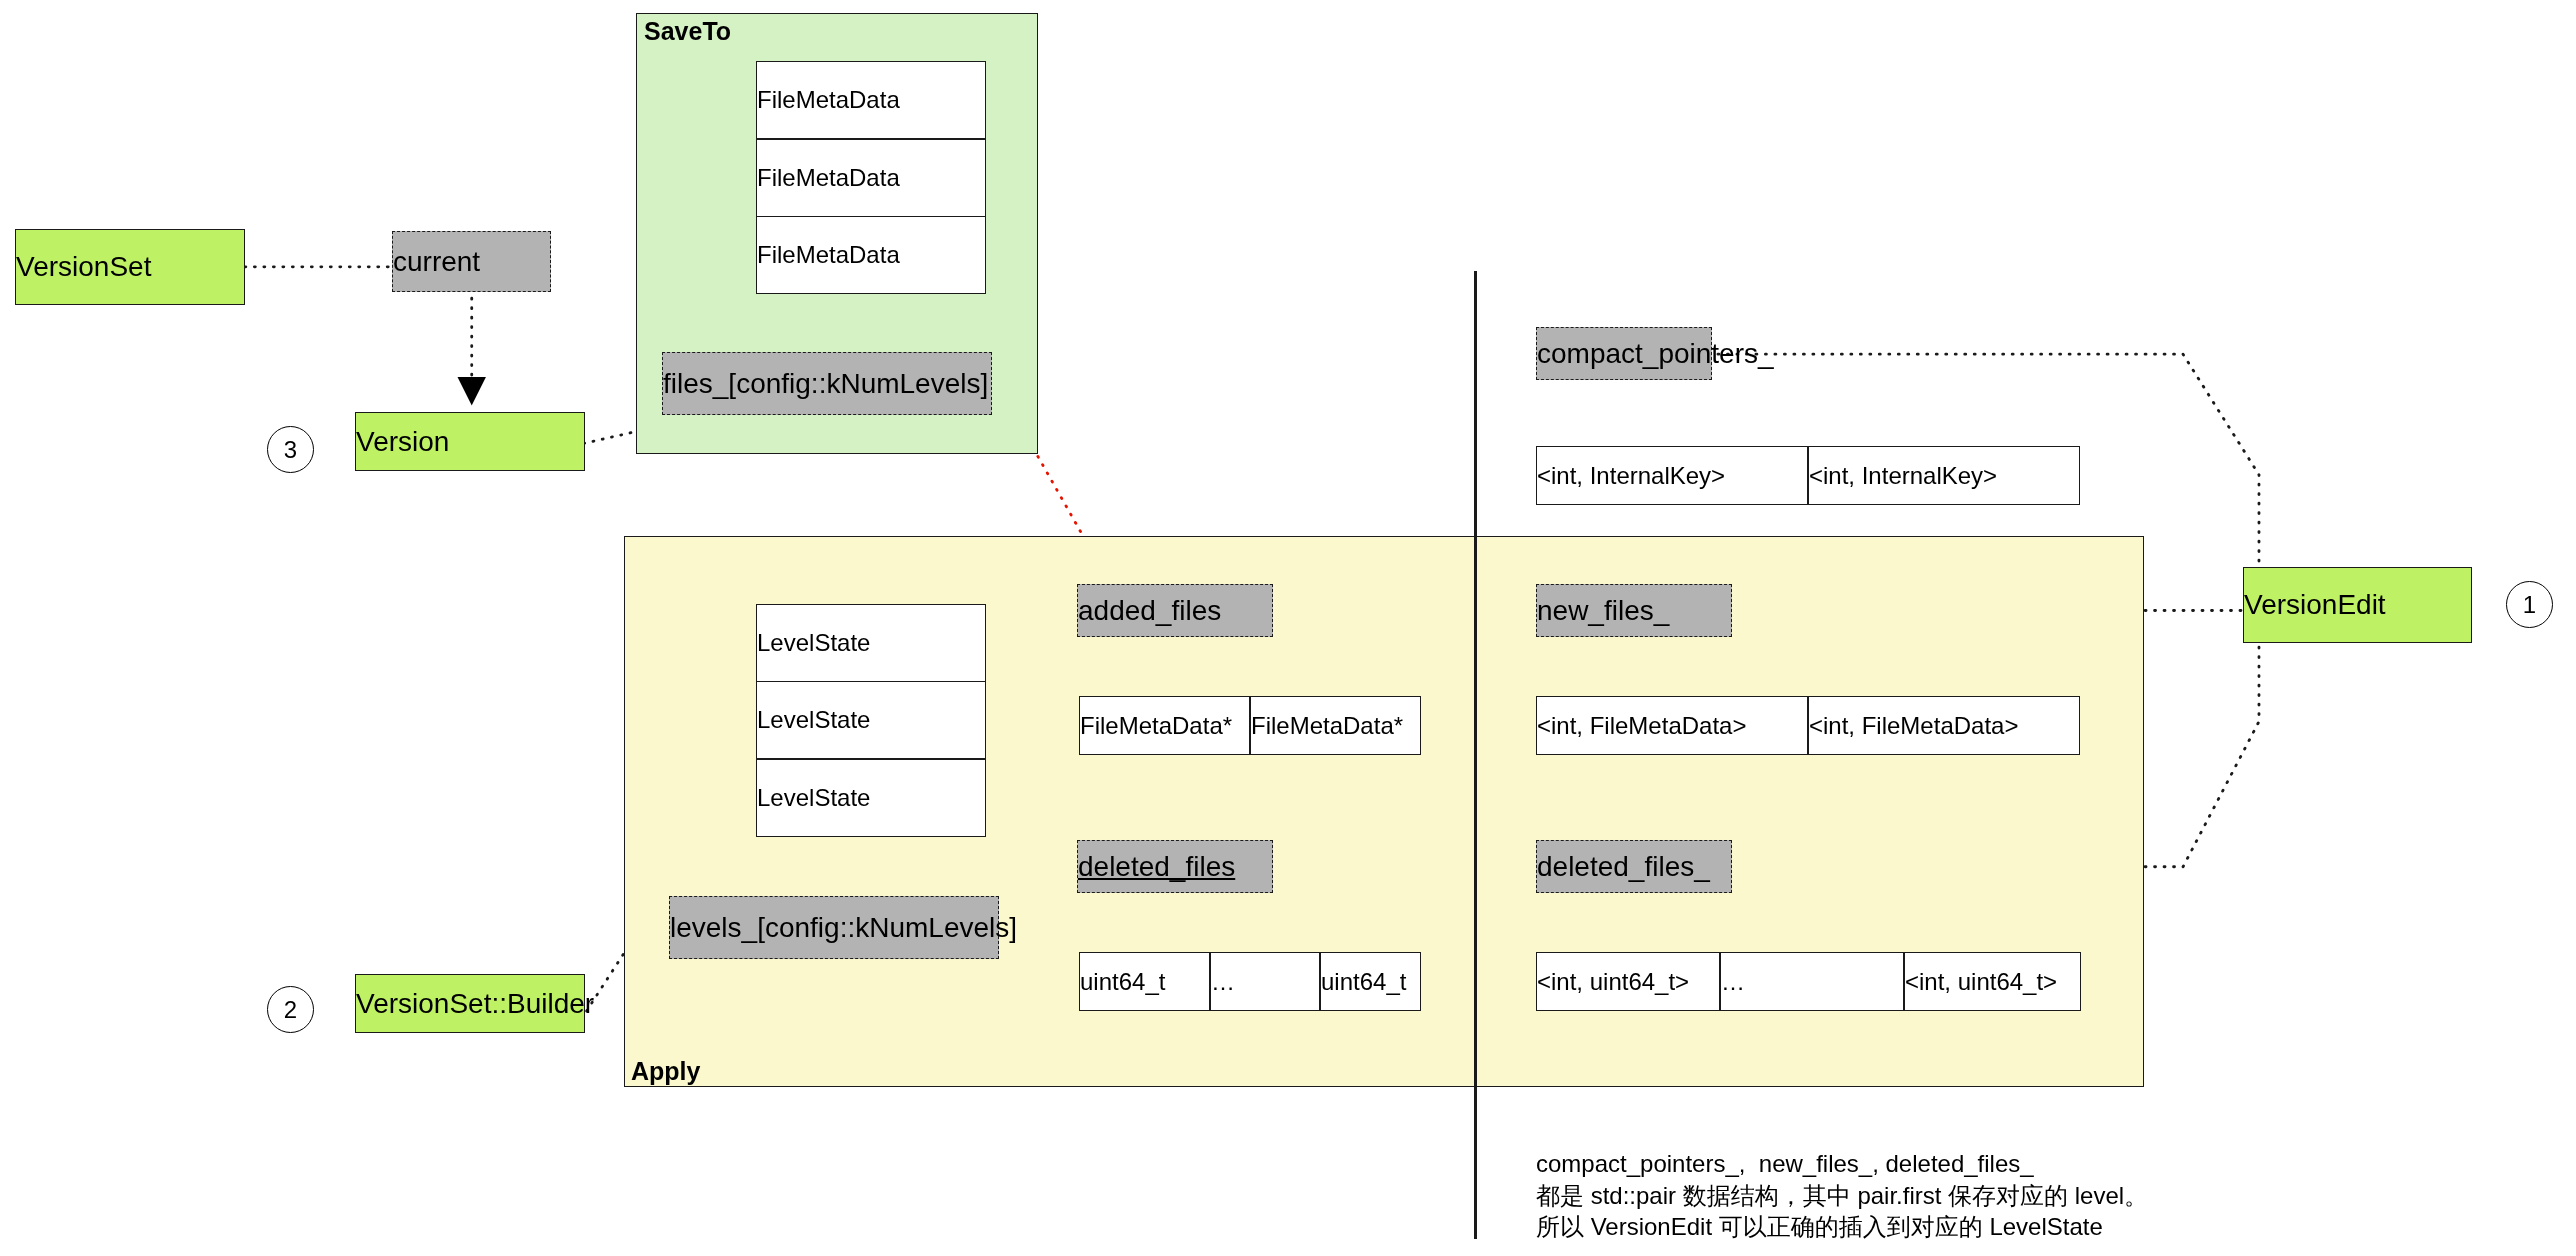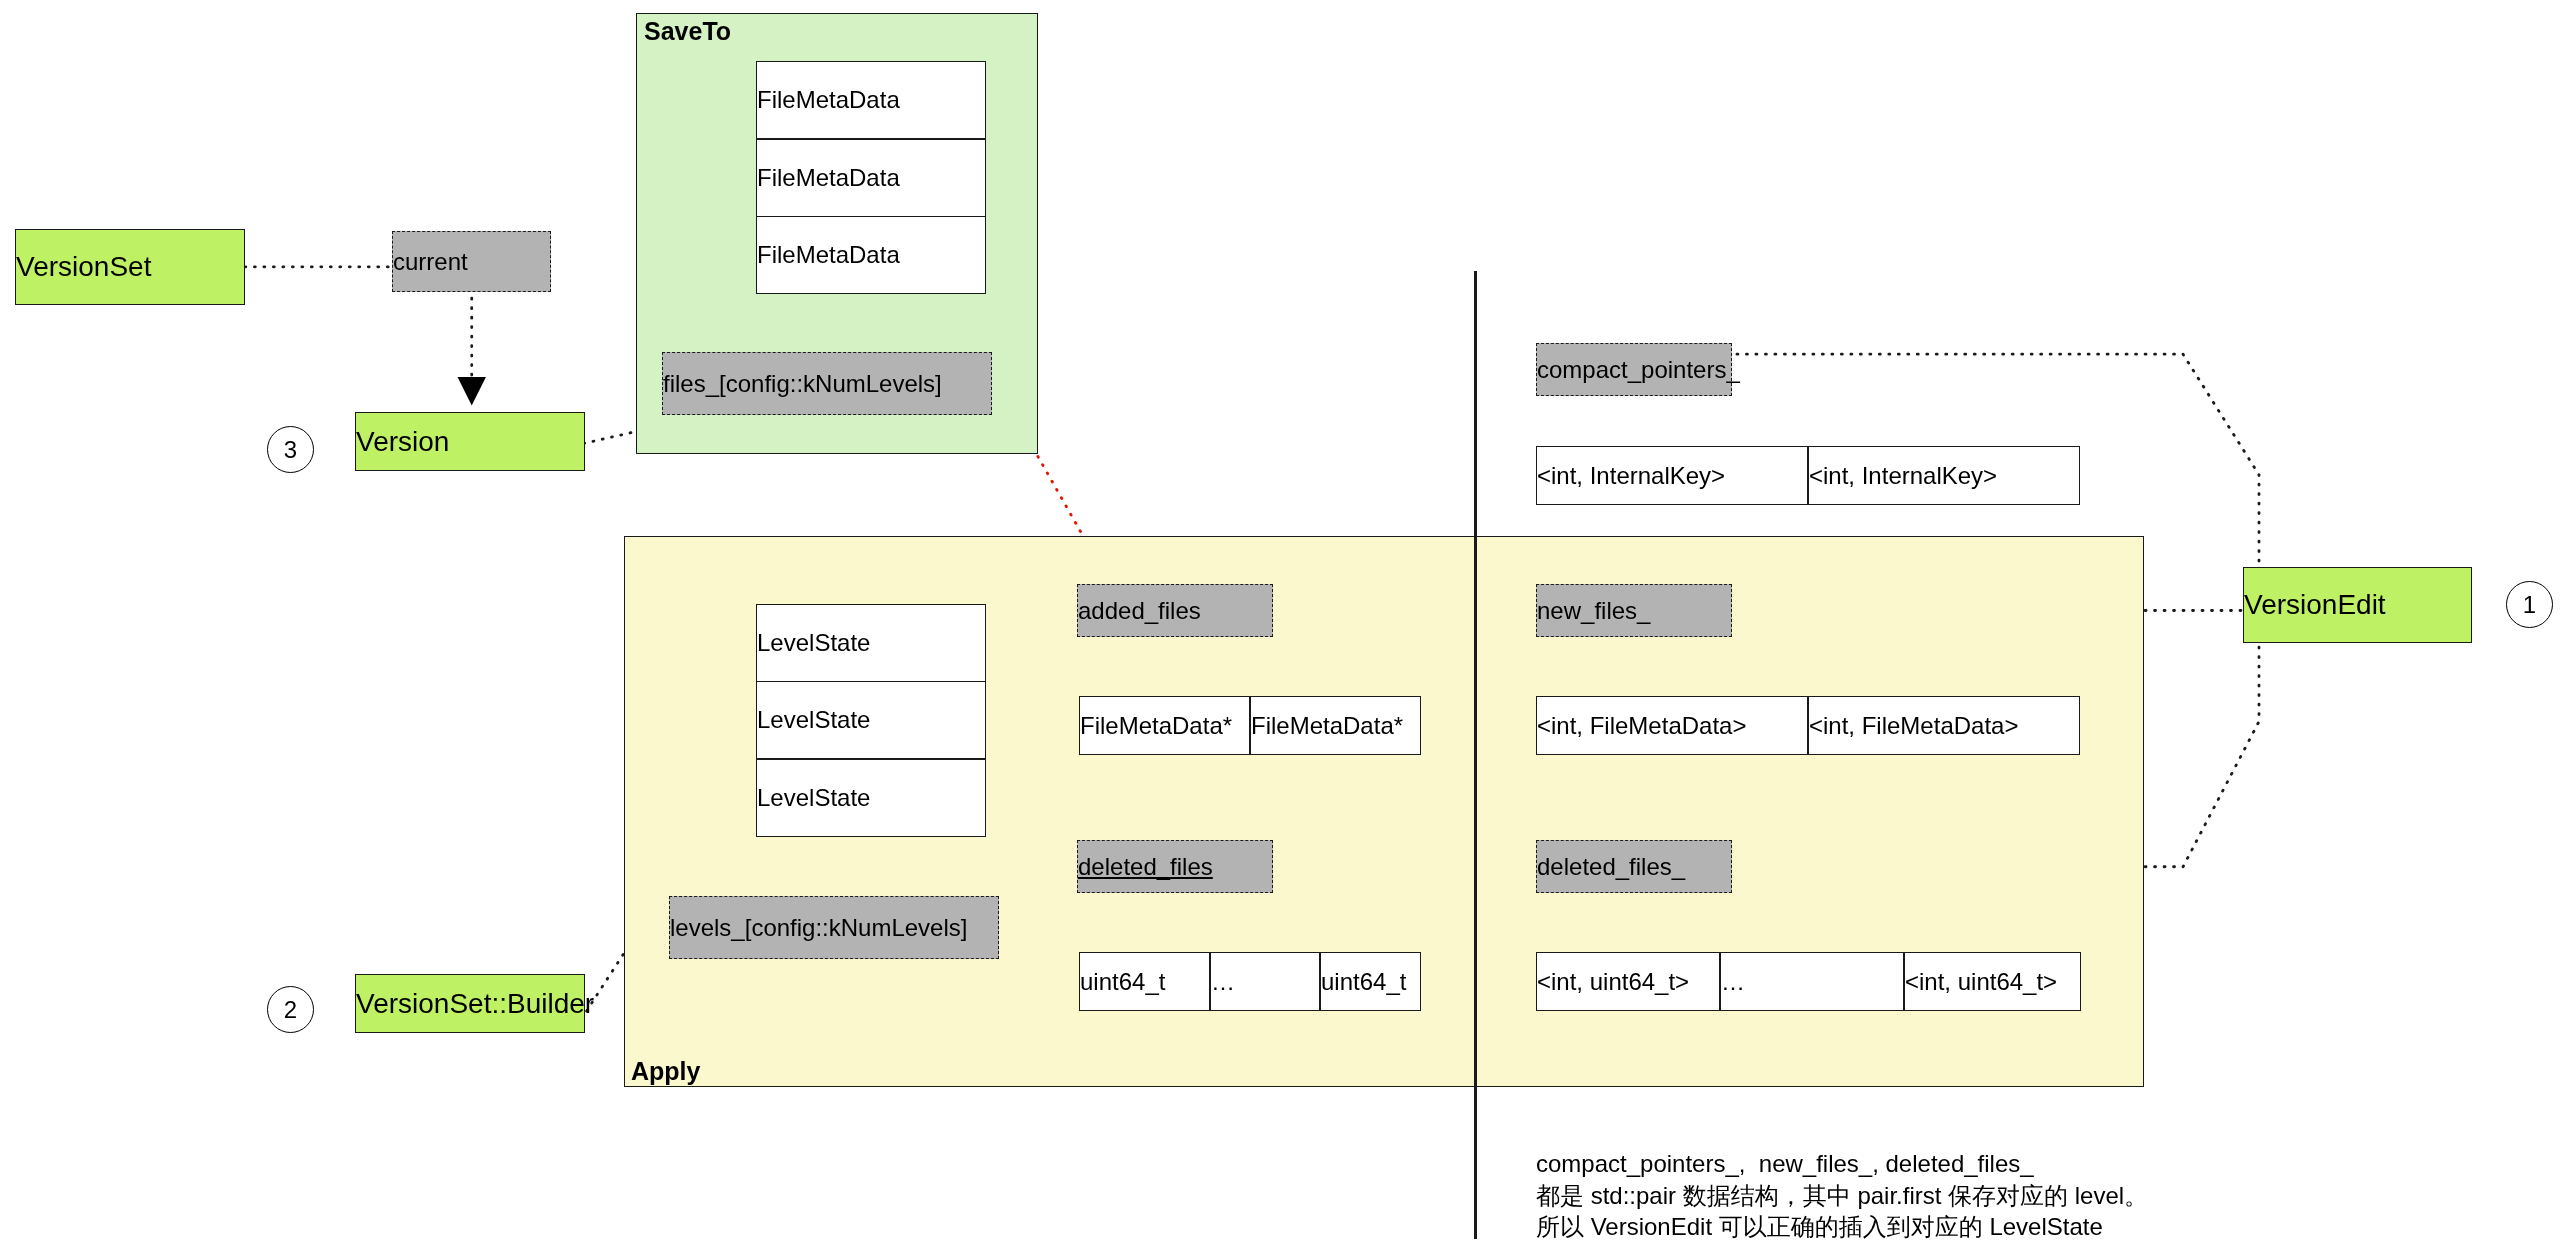--- a/index.html
+++ b/index.html
@@ -1,21 +1,21 @@
 <!DOCTYPE html>
 <html style="font-size:15px"><head>
 <meta charset="utf-8">
 <style>
   html,body{margin:0;padding:0;background:#ffffff;}
   #stage{position:relative;width:2576px;height:1257px;background:#ffffff;
          font-family:"Liberation Sans","DejaVu Sans",sans-serif;overflow:hidden;padding-left:41px;}
   .node{position:absolute;box-sizing:border-box;display:flex;align-items:center;
         justify-content:flex-start;text-align:center;color:#000000;}
   .blue{background:#bef264;border:1.9px solid #1a1a1a;font-size:28px;}
-  .gray{background:#b3b3b3;border:1.9px dashed #1a1a1a;font-size:24px;}
+  .gray{background:#b3b3b3;border:1.9px dashed #1a1a1a;font-size:28px;}
   .white{background:#ffffff;border:1.9px solid #1a1a1a;font-size:24px;}
   .region{position:absolute;box-sizing:border-box;border:1.9px solid #1a1a1a;}
   .region-green{background:#d5f2c4;}
   .region-yellow{background:#fcf8cd;}
   .region-label{position:absolute;font-size:25px;font-weight:bold;color:#000000;}
   .circ{position:absolute;box-sizing:border-box;border:1.9px solid #000000;
         border-radius:50%;background:#ffffff;display:flex;align-items:center;
         justify-content:center;font-size:24px;color:#000000;}
   .divider{position:absolute;background:#1a1a1a;width:2.8px;}
   .note{position:absolute;font-size:24px;line-height:31px;color:#000000;white-space:pre;margin-top:32px;}
@@ -144,21 +144,21 @@
   <div class="node white" style="left:1079px;top:952px;width:131px;height:59px;">
     <span>uint64_t</span>
   </div>
   <div class="node white" style="left:1210px;top:952px;width:110px;height:59px;">
     <span>…</span>
   </div>
   <div class="node white" style="left:1320px;top:952px;width:101px;height:59px;">
     <span>uint64_t</span>
   </div>
 
-  <div class="node gray" style="left:1536px;top:343px;width:196px;height:53px;">
+  <div class="node gray" style="left:1536px;top:327px;width:176px;height:53px;">
     <span>compact_pointers_</span>
   </div>
 
   <div class="node white" style="left:1536px;top:446px;width:272px;height:59px;">
     <span>&lt;int, InternalKey&gt;</span>
   </div>
   <div class="node white" style="left:1808px;top:446px;width:272px;height:59px;">
     <span>&lt;int, InternalKey&gt;</span>
   </div>
 

